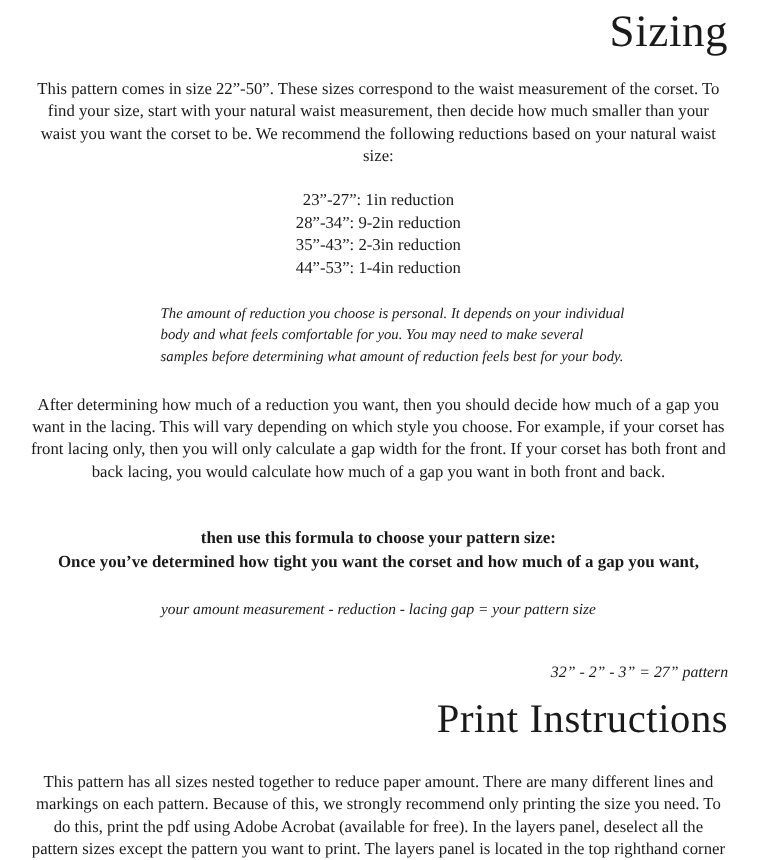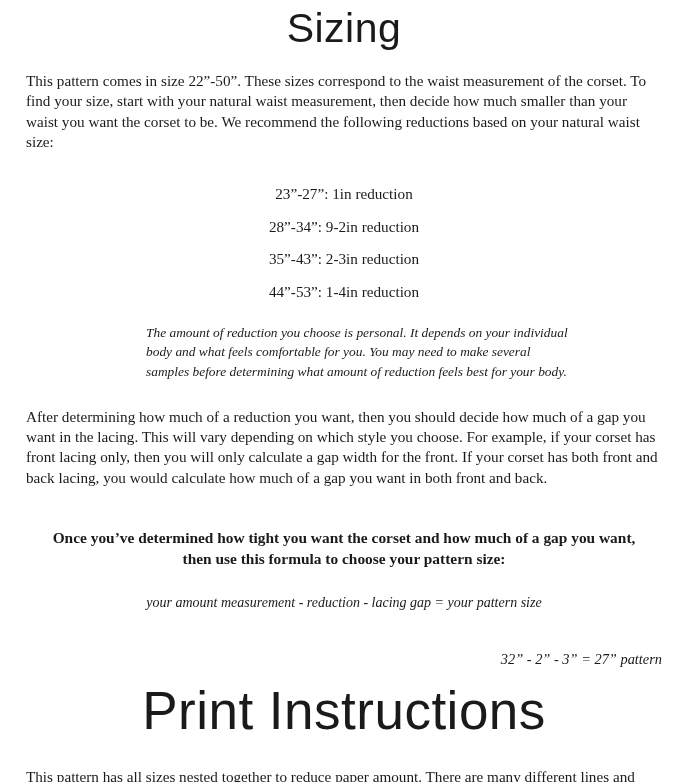--- a/index.html
+++ b/index.html
@@ -15,50 +15,49 @@
     overflow: hidden;
   }
   .page {
     position: relative;
     width: 688px;
     height: 782px;
     box-sizing: border-box;
     padding: 0 26px;
   }
   h1.doc-title {
-    font-family: Liberation Sans, sans-serif;
+    font-family: Liberation Serif, serif;
     font-weight: 400;
     font-size: 41px;
-    text-align: center;
+    text-align: right;
     margin: 6px 0 0 0;
     letter-spacing: 0.5px;
     line-height: 1.1;
   }
   h1.doc-title.second {
     margin-top: 14px;
-    font-size: 53px;
+    font-size: 37px;
   }
   p.body-text {
     font-size: 15.2px;
     line-height: 1.33;
-    text-align: left;
+    text-align: center;
     margin: 0 0 0 0;
   }
   .spacer-sm { height: 14px; }
   .spacer-md { height: 20px; }
   .spacer-lg { height: 26px; }
   .reduction-list {
     text-align: center;
     font-size: 15.2px;
     line-height: 1.36;
     margin: 0 auto;
   }
   .reduction-list div {
     white-space: pre;
-    margin-top: 12px;
   }
   .note-italic {
     font-style: italic;
     font-size: 13.4px;
     line-height: 1.45;
     margin: 0 0 0 120px;
     max-width: 430px;
   }
   .bold-callout {
     font-weight: bold;
@@ -113,22 +112,22 @@
   <div class="spacer-lg"></div>
 
   <p class="body-text">After determining how much of a reduction you want, then you should decide how much of a gap you want in the lacing. This will vary depending on which style you choose. For example, if your corset has front lacing only, then you will only calculate a gap width for the front. If your corset has both front and back lacing, you would calculate how much of a gap you want in both front and back.</p>
 
   <div class="spacer-sm"></div>
 
 
   <div class="spacer-lg"></div>
 
   <div class="bold-callout">
+    <div>then use this formula to choose your pattern size:</div>
     <div>Once you’ve determined how tight you want the corset and how much of a gap you want,</div>
-    <div>then use this formula to choose your pattern size:</div>
   </div>
 
   <div class="spacer-lg"></div>
 
   <p class="formula">your amount measurement - reduction - lacing gap = your pattern size</p>
 
   <div class="spacer-md"></div>
 
 
   <div class="spacer-md"></div>

